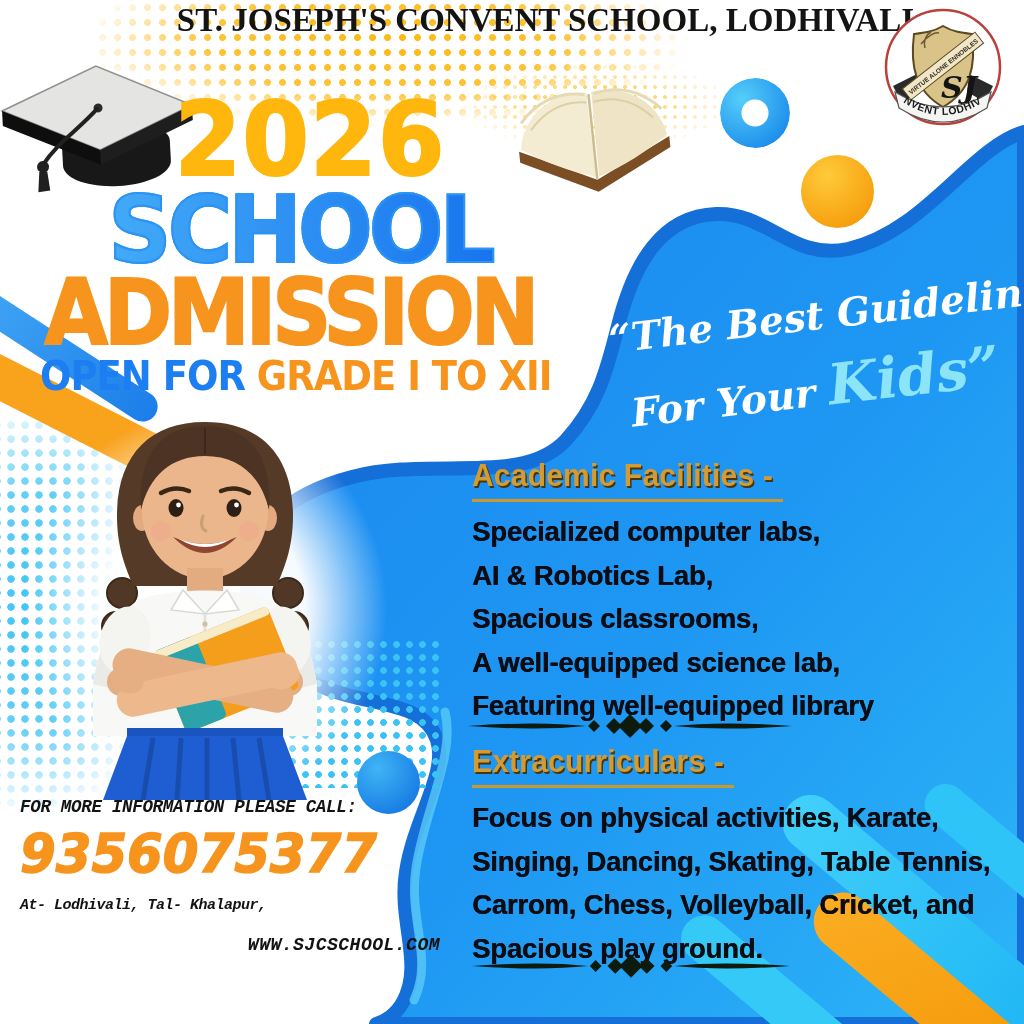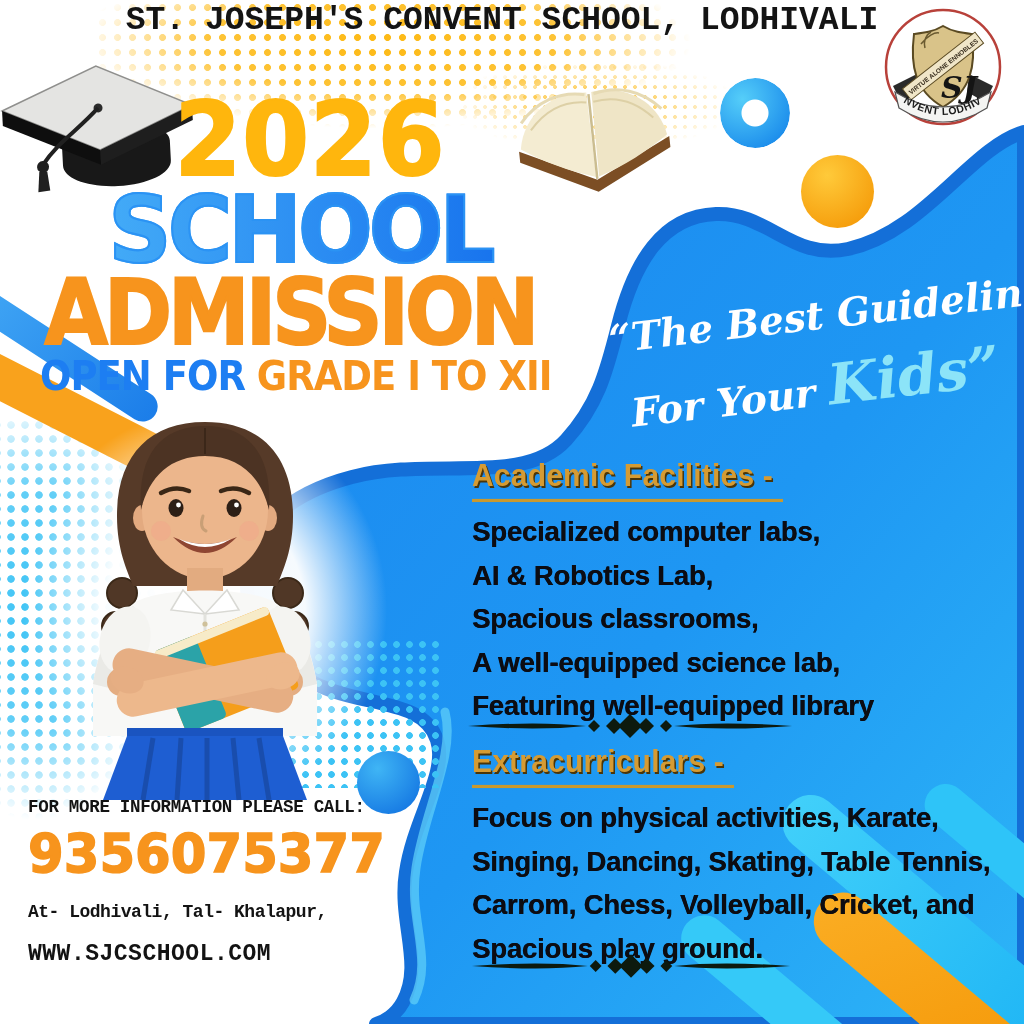--- a/index.html
+++ b/index.html
@@ -58,22 +58,22 @@
   .ring-blue{left:720px;top:78px;width:70px;height:70px;border-radius:50%;z-index:2;
     background:radial-gradient(circle at 32% 30%,#55CEF9,#0D7CE8);
     -webkit-mask-image:radial-gradient(circle,transparent 0 13px,#000 14px);
     mask-image:radial-gradient(circle,transparent 0 13px,#000 14px);}
   .circle-orange{left:801px;top:155px;width:73px;height:73px;border-radius:50%;z-index:2;
     background:radial-gradient(circle at 36% 28%,#FFCA3A,#F39200);}
   .circle-blue-small{left:357px;top:751px;width:63px;height:63px;border-radius:50%;z-index:2;
     background:radial-gradient(circle at 33% 28%,#3FB5F5,#0D6CDF);}
 
   
-  .top-title{left:90px;right:110px;top:2px;text-align:center;z-index:4;
-    font-family:Liberation Mono, monospace;font-weight:bold;font-size:33px;
+  .top-title{left:90px;right:110px;top:2px;text-align:right;z-index:4;
+    font-family:Liberation Serif, serif;font-weight:bold;font-size:33px;
     color:#141414;letter-spacing:0;white-space:nowrap;}
   .hero{z-index:4;text-align:center;font-family:"DejaVu Sans",sans-serif;font-weight:bold;white-space:nowrap;}
   .hero-year{left:150px;top:92px;width:320px;font-size:96px;line-height:1;color:#FFB60D;
     letter-spacing:1px;transform:scaleY(1.06);-webkit-text-stroke:2px #FFB60D;}
   .hero-school{left:70px;top:186px;width:460px;font-size:88px;line-height:1;
     letter-spacing:-4px;transform:scaleY(1.06);
     background:linear-gradient(90deg,#47B0F8,#146FED);
     -webkit-background-clip:text;background-clip:text;color:#2B93F4;
     -webkit-text-fill-color:transparent;-webkit-text-stroke:2px #2b93f4;}
   .hero-admission{left:25px;top:272px;width:530px;font-size:82px;line-height:1;
@@ -97,28 +97,28 @@
   .sec-heading{display:inline-block;font-size:30px;font-weight:bold;color:#D59B33;
     letter-spacing:.2px;text-shadow:1.5px 1.5px 0 #4A3508;
     border-bottom:3px solid #C9992F;padding:0 10px 5px 0;transform:scaleY(1.05);}
   .sec-lines{margin-top:9px;font-size:27.5px;font-weight:bold;color:#0C0C12;
     line-height:43.5px;letter-spacing:-.2px;text-shadow:.4px 0 0 #0C0C12;white-space:nowrap;}
   .divider{z-index:4;}
   .divider1{left:468px;top:711px;width:324px;height:30px;}
   .divider2{left:472px;top:951px;width:318px;height:30px;}
 
   
-  .contact{left:28px;top:797px;width:420px;z-index:4;
-    font-family:"Liberation Mono",monospace;font-weight:bold;color:#131313;}
+  .contact{left:20px;top:797px;width:420px;z-index:4;
+    font-family:"Liberation Mono",monospace;font-weight:bold;color:#131313;font-style:italic;}
   .contact-label{font-size:17.5px;letter-spacing:-.3px;white-space:nowrap;}
   .contact-phone{font-family:"DejaVu Sans",sans-serif;font-size:54px;font-weight:bold;
     color:#F7941D;margin-top:5px;letter-spacing:0;-webkit-text-stroke:1.5px #F7941D;
     transform:scaleX(.95);transform-origin:left;cursor:pointer;}
-  .contact-addr{font-size:18px;line-height:24px;margin-top:15px;letter-spacing:-.5px;white-space:nowrap;}
-  .contact-web{font-size:23px;margin-top:17px;letter-spacing:.5px;cursor:pointer;}
+  .contact-addr{font-size:15px;line-height:24px;margin-top:9px;letter-spacing:-.5px;white-space:nowrap;}
+  .contact-web{font-size:18px;margin-top:17px;letter-spacing:.5px;cursor:pointer;text-align:right;}
 
   svg.layer{position:absolute;overflow:visible;}
 </style>
 </head>
 <body>
 
 <div id="poster">
 
   <svg class="layer" style="left:0;top:0;width:1024px;height:1024px;z-index:1" viewBox="0 0 1024 1024">
     <defs>

